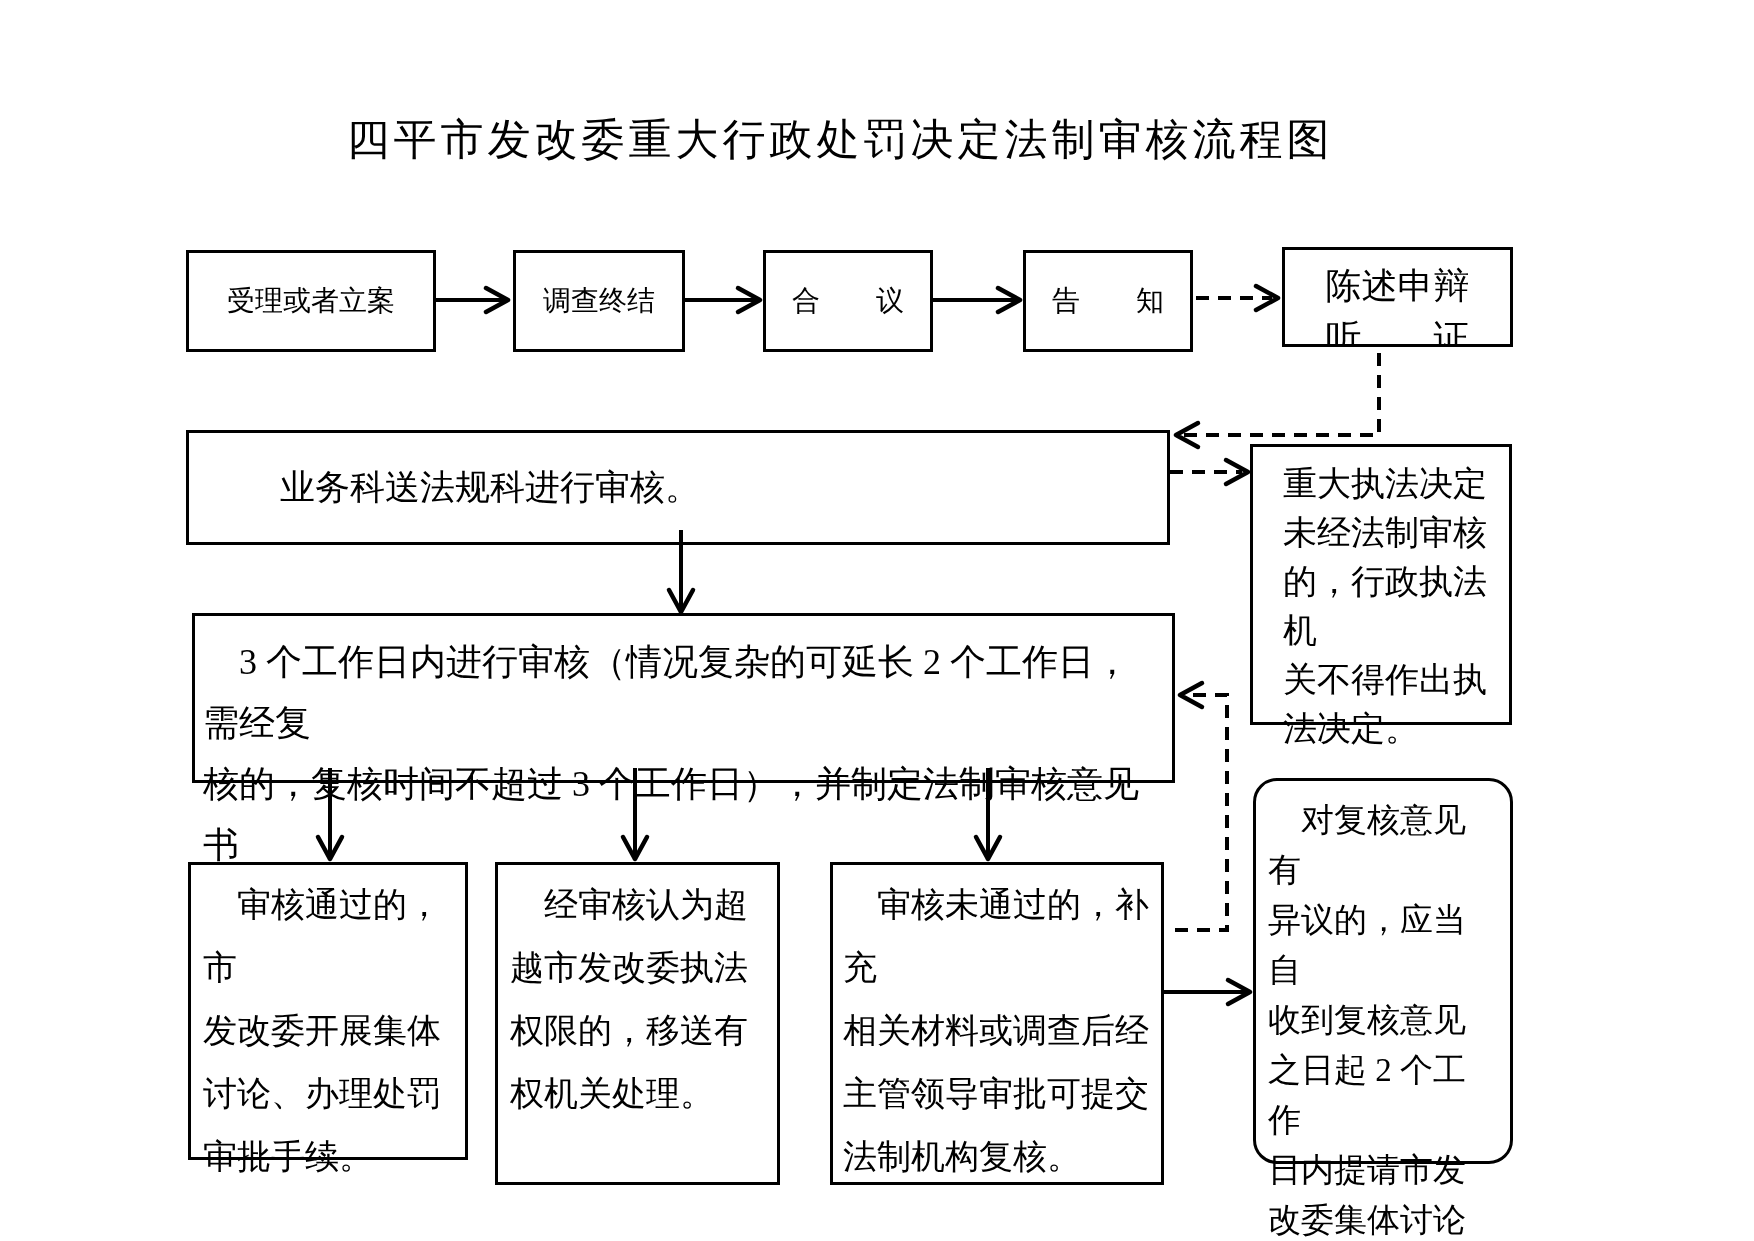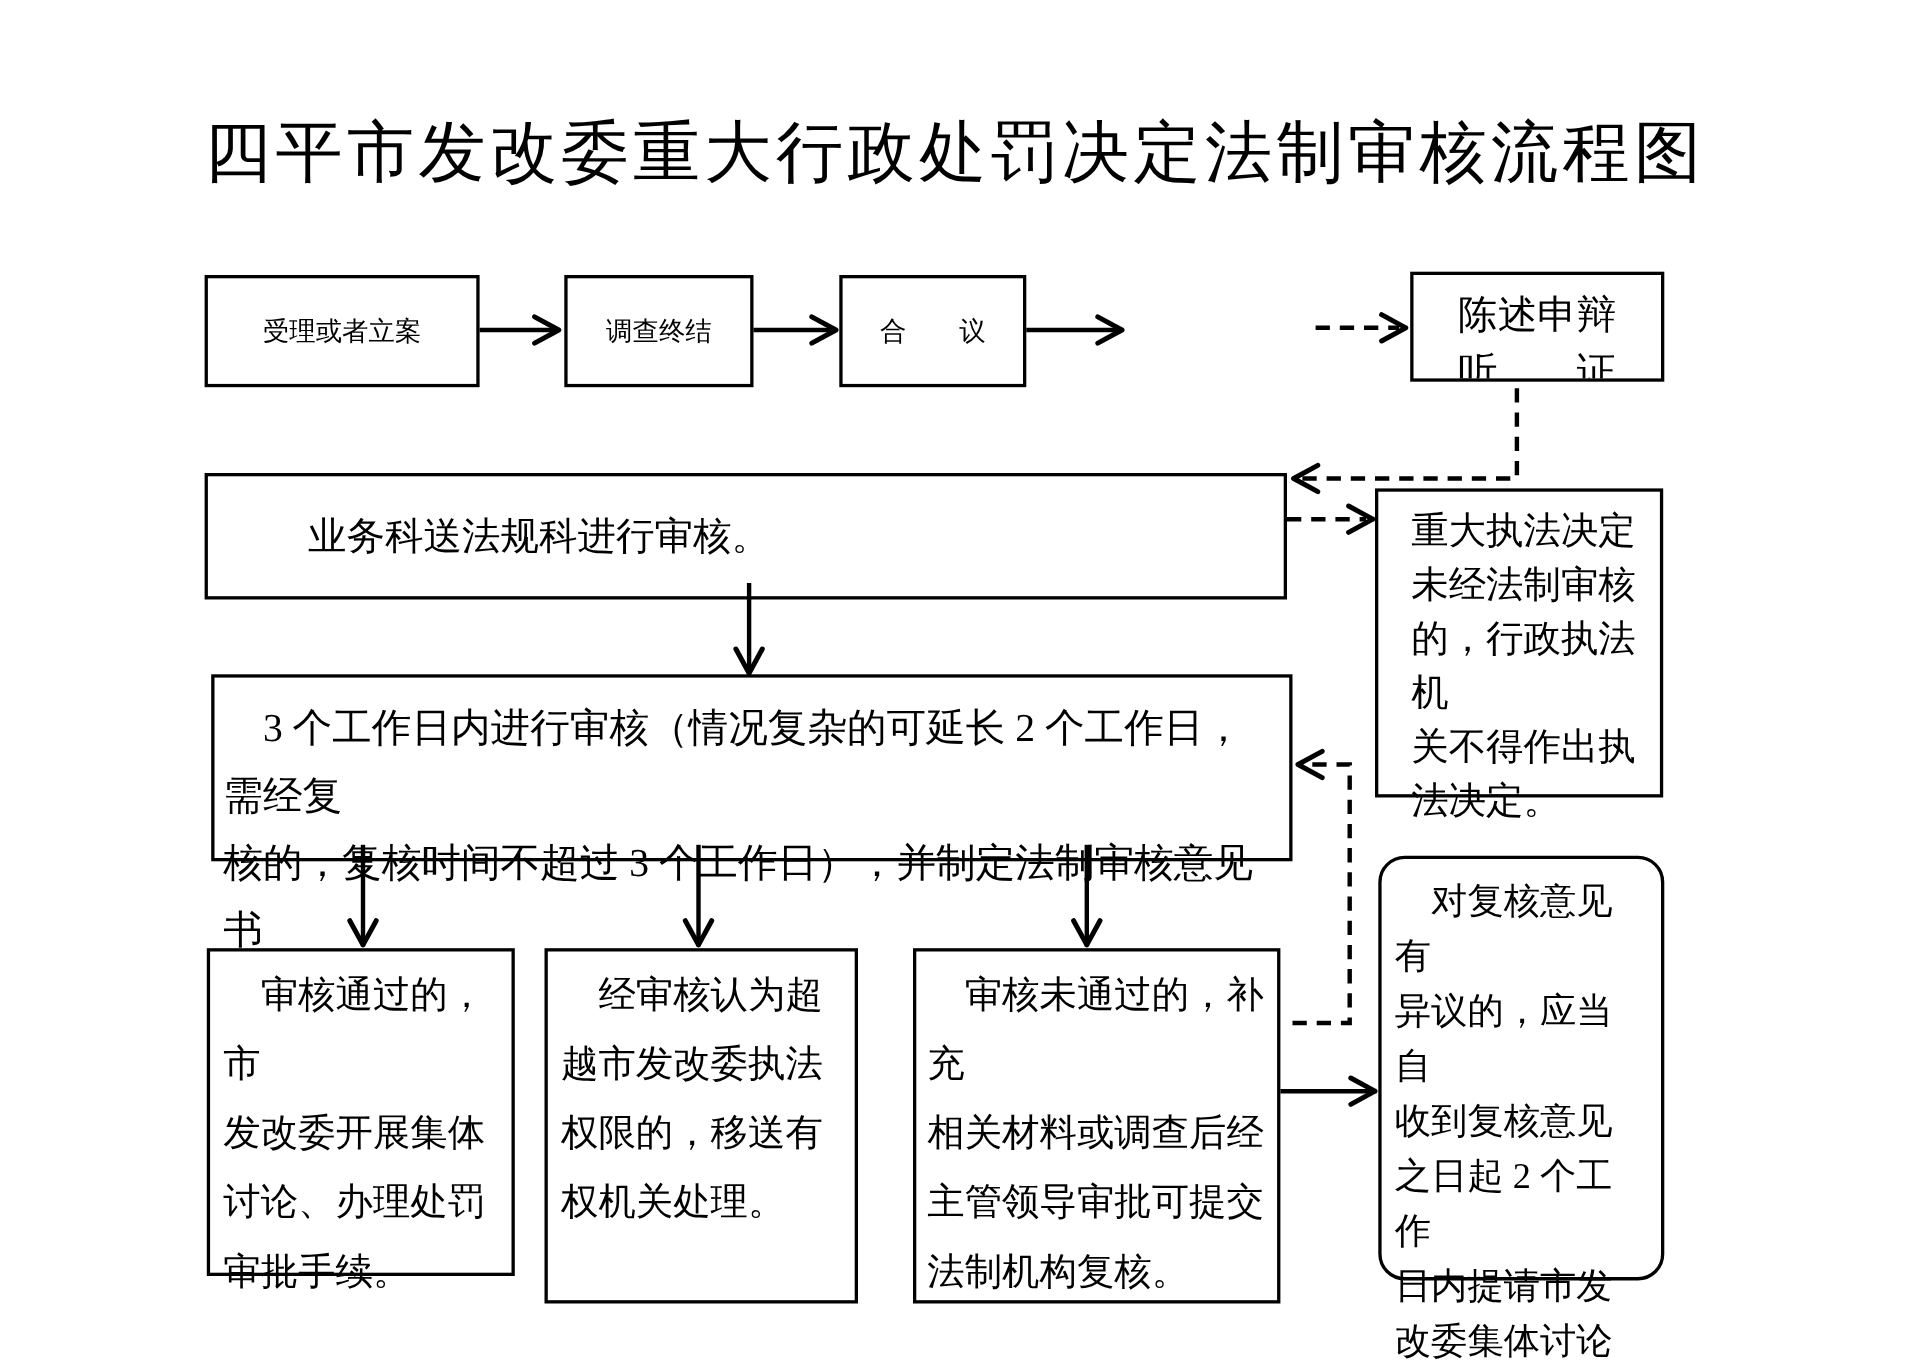--- a/index.html
+++ b/index.html
@@ -12,32 +12,32 @@
     position:relative;
     width:1754px;height:1241px;
     background:var(--bg);
     overflow:hidden;
     font-family:"Liberation Serif","DejaVu Serif",serif;
     color:var(--text);
   }
   #title{
     position:absolute;left:0;top:95px;width:1680px;height:90px;
     line-height:90px;text-align:center;
-    font-size:61px;letter-spacing:4px;white-space:nowrap;margin-left:28px;
+    font-size:43px;letter-spacing:4px;white-space:nowrap;
   }
   .box{
     position:absolute;
     border:3px solid var(--line);
     background:var(--bg);
     box-sizing:border-box;
     z-index:1;
   }
   .center{
     display:flex;align-items:center;justify-content:center;
-    font-size:24px;white-space:nowrap;font-family:Liberation Serif, serif;
+    font-size:28px;white-space:nowrap;font-family:Liberation Serif, serif;
   }
   .ml{white-space:pre-line;}
   
   #box-accept      {left:186px;top:250px;width:250px;height:102px;}
   #box-investigate {left:513px;top:250px;width:172px;height:102px;}
   #box-deliberate  {left:763px;top:250px;width:170px;height:102px;}
   #box-notify      {left:1023px;top:250px;width:170px;height:102px;}
   #box-statement   {left:1282px;top:247px;width:231px;height:100px;
                     text-align:center;font-size:36px;line-height:52px;
                     padding-top:10px;overflow:hidden;}
@@ -73,20 +73,21 @@
 </head>
 <body>
 
 <div id="canvas">
 
   <div id="title">四平市发改委重大行政处罚决定法制审核流程图</div>
 
   <div class="box center" id="box-accept">受理或者立案</div>
   <div class="box center" id="box-investigate">调查终结</div>
   <div class="box center" id="box-deliberate">合　　议</div>
+  <div class="box center" id="box-notify">告　　知</div>
   <div class="box ml" id="box-statement">陈述申辩
 听　　证</div>
 
   <div class="box" id="box-submit">业务科送法规科进行审核。</div>
   <div class="box ml" id="box-warning">重大执法决定
 未经法制审核
 的，行政执法机
 关不得作出执
 法决定。</div>
   <div class="box ml" id="box-review">　3 个工作日内进行审核（情况复杂的可延长 2 个工作日，需经复

